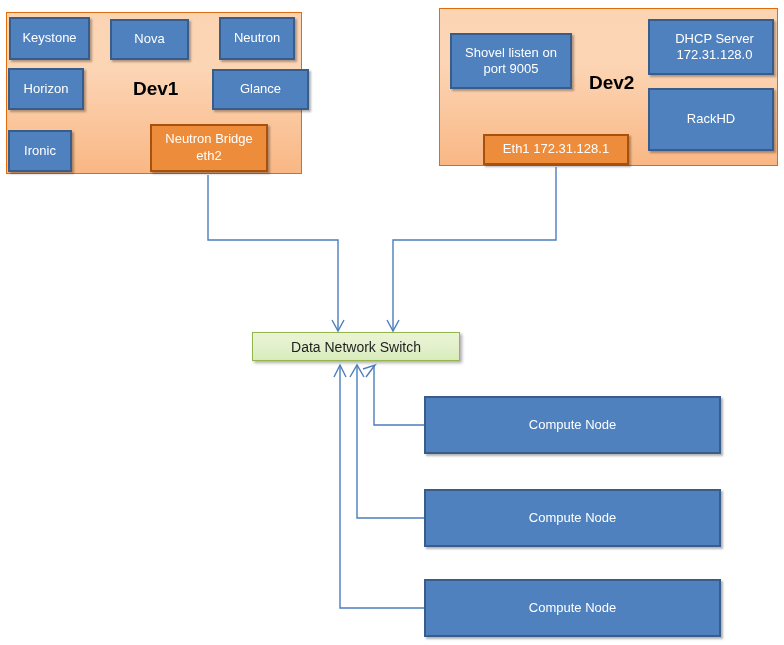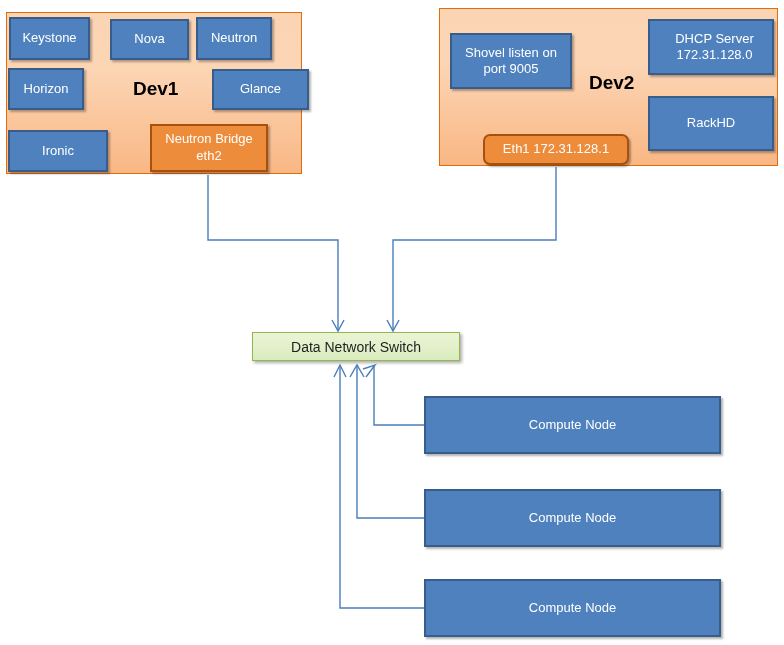--- a/index.html
+++ b/index.html
@@ -97,27 +97,27 @@
 <div id="canvas">
 
   <div class="host-panel" style="left:6px; top:12px; width:296px; height:162px;"></div>
 
   <div class="host-label" style="left:133px; top:78px;">Dev1</div>
 
   <div class="svc-box" style="left:9px; top:17px; width:81px; height:43px;">Keystone</div>
 
   <div class="svc-box" style="left:110px; top:19px; width:79px; height:41px;">Nova</div>
 
-  <div class="svc-box" style="left:196px; top:17px; width:76px; height:43px;">Neutron</div>
+  <div class="svc-box" style="left:219px; top:17px; width:76px; height:43px;">Neutron</div>
 
   <div class="svc-box" style="left:8px; top:68px; width:76px; height:42px;">Horizon</div>
 
   <div class="svc-box" style="left:212px; top:69px; width:97px; height:41px;">Glance</div>
 
-  <div class="svc-box" style="left:8px; top:130px; width:100px; height:42px;">Ironic</div>
+  <div class="svc-box" style="left:8px; top:130px; width:64px; height:42px;">Ironic</div>
 
   <div class="nic-box" style="left:150px; top:124px; width:118px; height:48px;">
     <span style="display:block;text-align:center;">
       <span style="display:block;">Neutron Bridge</span>
       <span style="display:block;">eth2</span>
     </span>
   </div>
 
   <div class="host-panel" style="left:439px; top:8px; width:339px; height:158px;"></div>
 
@@ -130,23 +130,23 @@
     </span>
   </div>
 
   <div class="svc-box" style="left:648px; top:19px; width:126px; height:56px;">
     <span style="display:block;margin-left:7px;">
       <span style="display:block;">DHCP Server</span>
       <span style="display:block;">172.31.128.0</span>
     </span>
   </div>
 
-  <div class="svc-box" style="left:648px; top:88px; width:126px; height:55px;margin-top:8px;">RackHD</div>
+  <div class="svc-box" style="left:648px; top:88px; width:126px; height:63px;">RackHD</div>
 
-  <div class="nic-box" style="left:483px; top:134px; width:146px; height:31px;border-radius:7px;">Eth1 172.31.128.1</div>
+  <div class="nic-box" style="left:483px; top:134px; width:146px; height:31px;">Eth1 172.31.128.1</div>
 
   <div class="switch-box" style="left:252px; top:332px; width:208px; height:29px;">Data Network Switch</div>
 
   <div class="svc-box bold" style="left:424px; top:396px; width:297px; height:58px;">Compute Node</div>
 
   <div class="svc-box bold" style="left:424px; top:489px; width:297px; height:58px;">Compute Node</div>
 
   <div class="svc-box bold" style="left:424px; top:579px; width:297px; height:58px;">Compute Node</div>
 
   <svg id="wires" viewBox="0 0 784 645">

